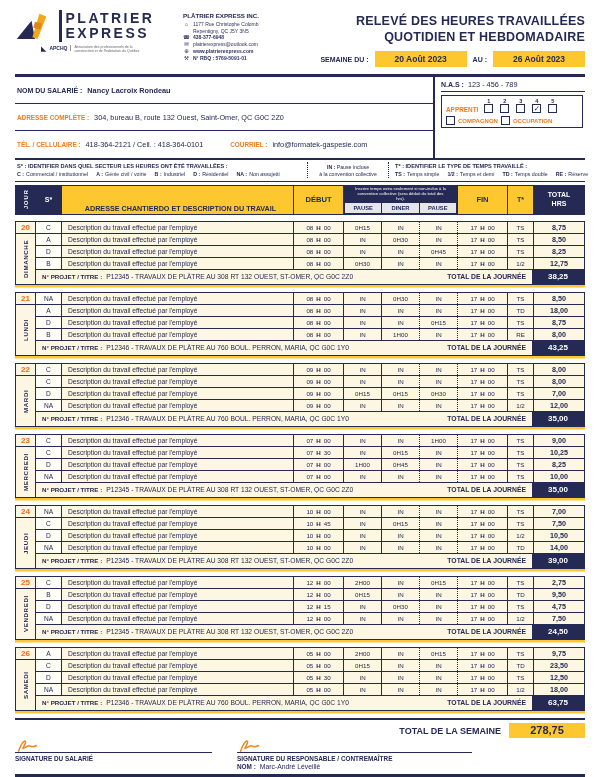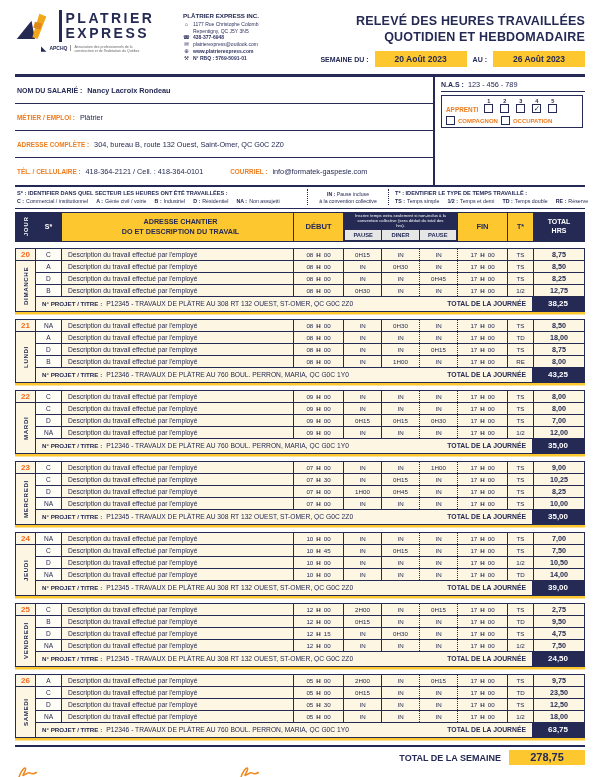--- a/index.html
+++ b/index.html
@@ -64,21 +64,21 @@
   .leg2{width:82px; border-left:1px dotted var(--navy); border-right:1px dotted var(--navy); text-align:center; font-size:5.2px; padding:2px 3px 0; line-height:1.3;}
   .leg3{width:196px; padding:1px 0 0 6px;}
 
   
   .thead{display:flex; height:30px; border:1px solid var(--navy); margin-top:3px; margin-bottom:6px;}
   .th{border-right:1px solid var(--navy); display:flex; align-items:center; justify-content:center;}
   .th:last-child{border-right:none;}
   .th.jour{width:20px; background:var(--navy); color:#fff;}
   .vtext{writing-mode:vertical-rl; transform:rotate(180deg); font-size:5.8px; font-weight:bold; letter-spacing:1px;}
   .th.sector{width:26px; background:var(--navy); color:#fff; font-size:7px; font-weight:bold;}
-  .th.desc{flex:1; background:var(--yellow); flex-direction:column; align-items:center; justify-content:center; padding-left:6px; font-size:7.2px; font-weight:bold; line-height:1.35;}
+  .th.desc{flex:1; background:var(--yellow); flex-direction:row; align-items:flex-end; justify-content:center; padding-left:6px; font-size:7.2px; font-weight:bold; line-height:1.35;}
   .th.debut,.th.fin{width:50px; background:var(--yellow); font-size:7.6px; font-weight:bold;}
   .th.pgroup{width:114px; background:var(--navy); flex-direction:column; align-items:stretch; padding:0;}
   .pnote{color:#fff; font-size:5px; line-height:1.05; text-align:center; padding:1px 2px 0; transform:scale(.85); transform-origin:50% 0;}
   .plabels{flex:1; display:flex; gap:1px; padding:1px;}
   .plabels span{flex:1; background:var(--gray); color:var(--navy); font-size:5.8px; font-weight:bold; display:flex; align-items:center; justify-content:center;}
   .th.ttype{width:26px; background:var(--yellow); font-size:7px; font-weight:bold;}
   .th.tot{width:50px; background:var(--navy); color:#fff; font-size:7px; font-weight:bold; flex-direction:column; line-height:1.25;}
 
   
   .day-block{display:flex; border:1px solid var(--navy); box-shadow:0 2.5px 0 var(--yellow); margin-bottom:7px; background:var(--cream);}
@@ -181,24 +181,20 @@
       </div>
     </div>
   </div>
   <div class="hr-navy"></div>
 
   <div class="info">
     <div class="info-left">
       <div class="irow">
         <span class="lbl-navy">NOM DU SALARIÉ :</span>
         <span class="ival b">Nancy Lacroix Rondeau</span>
-      </div>
-      <div class="irow">
-        <span class="lbl-orange">MÉTIER / EMPLOI :</span>
-        <span class="ival">Plâtrier</span>
       </div>
       <div class="irow">
         <span class="lbl-orange">ADRESSE COMPLÈTE :</span>
         <span class="ival">304, bureau B, route 132 Ouest, Saint-Omer, QC  G0C 2Z0</span>
       </div>
       <div class="irow">
         <span class="lbl-orange">TÉL. / CELLULAIRE :</span>
         <span class="ival">418-364-2121 / Cell. : 418-364-0101</span>
         <span class="lbl-orange" style="margin-left:22px;">COURRIEL :</span>
         <span class="ival">info@formatek-gaspesie.com</span>

